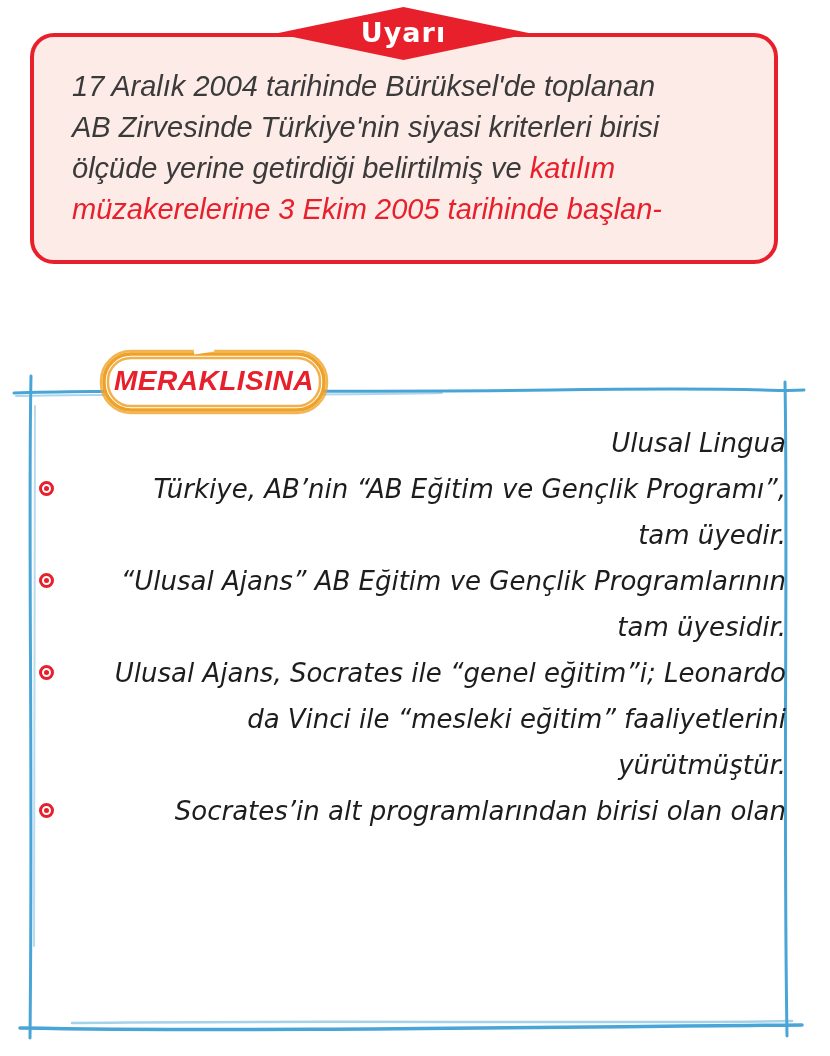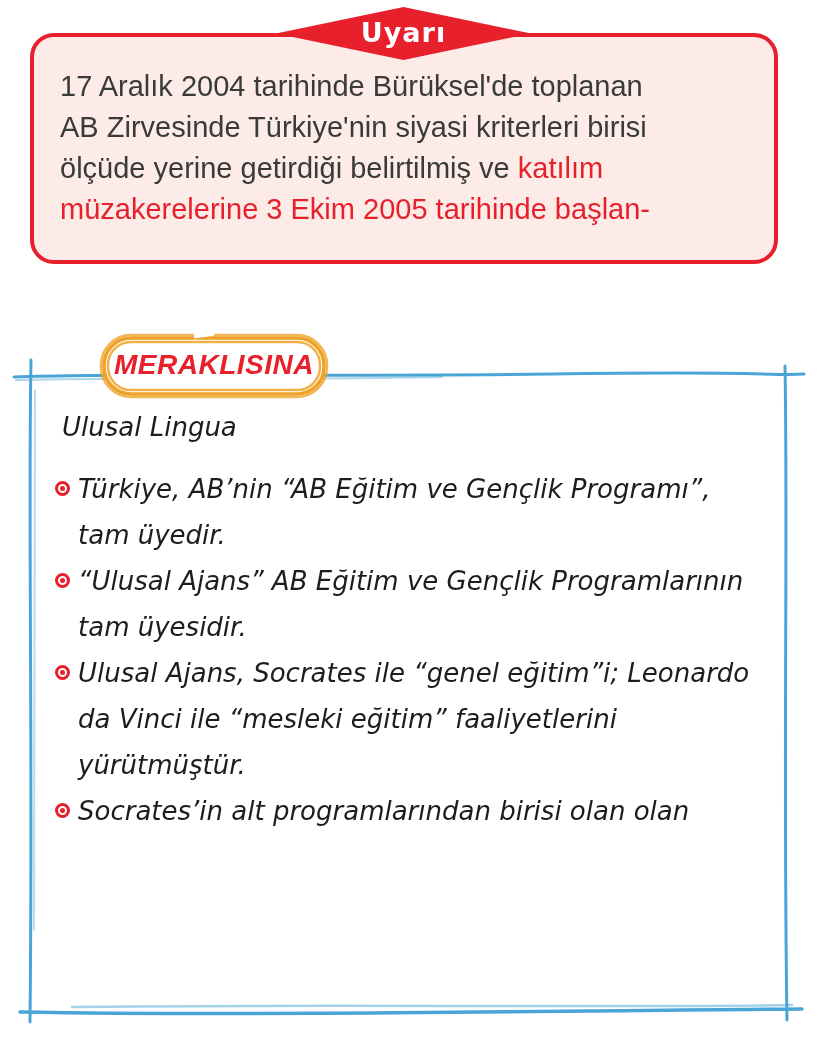--- a/index.html
+++ b/index.html
@@ -34,28 +34,30 @@
   .warning-badge span{
     color:#fff;font-weight:bold;font-size:27px;letter-spacing:1px;
     font-family:"DejaVu Sans",sans-serif;
     padding-bottom:3px;
   }
   .warning-text{
     position:absolute;left:26px;top:29px;right:14px;
   }
   .w-line{
     white-space:nowrap;
+    font-style:italic;
     font-size:29px;line-height:41px;
     font-family:"Liberation Sans",sans-serif;
+    margin-left:12px;
   }
   .seg-dark{color:var(--dark);}
   .seg-red{color:var(--red);}
 
   
-  .note-box{position:absolute;left:12px;top:330px;width:800px;height:710px;}
+  .note-box{position:absolute;left:12px;top:346px;width:800px;height:710px;text-align:right;}
   .sketch-border{position:absolute;left:0;top:0;width:800px;height:710px;pointer-events:none;}
 
   .note-badge{position:absolute;left:86px;top:0px;width:232px;height:72px;}
   .note-badge svg{position:absolute;inset:0;}
   .note-badge .badge-label{
     position:absolute;inset:0;display:flex;align-items:center;justify-content:center;
     color:var(--red);font-weight:bold;font-style:italic;
     font-size:28px;letter-spacing:.5px;
     font-family:"Liberation Sans",sans-serif;
     padding-bottom:2px;
@@ -64,21 +66,21 @@
   .note-content{
     position:absolute;left:26px;top:74px;width:748px;
     font-family:"DejaVu Sans",sans-serif;
     font-style:italic;
     color:var(--ink);
   }
   .note-heading{
     padding-left:24px;
     font-size:26px;line-height:46px;
   }
-  .note-list{list-style:none;margin:16px;padding:0;}
+  .note-list{list-style:none;margin:0;padding:0;}
   .note-item{display:flex;align-items:flex-start;}
   .bullet-icon{
     flex:none;
     width:9px;height:9px;
     border:3px solid var(--red);
     border-radius:50%;
     position:relative;
     margin:15px 8px 0 1px;
     background:#fff;
   }

